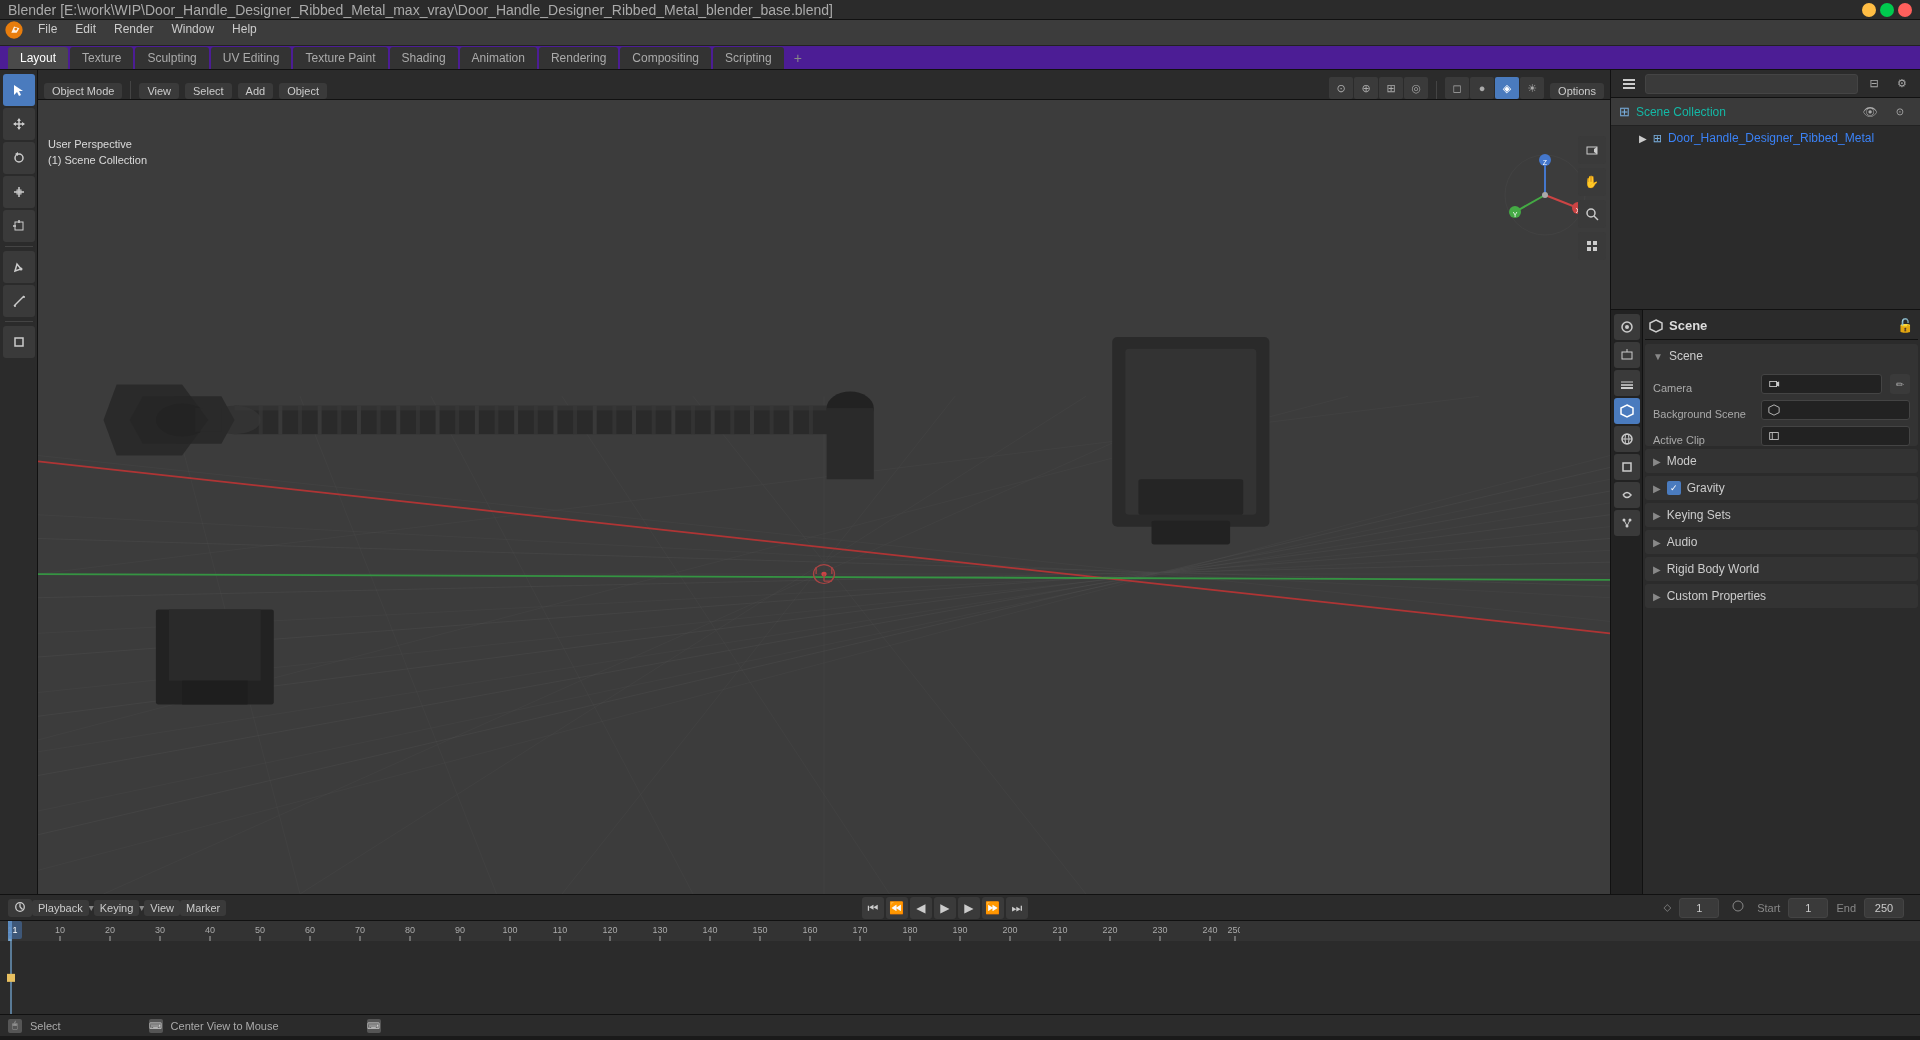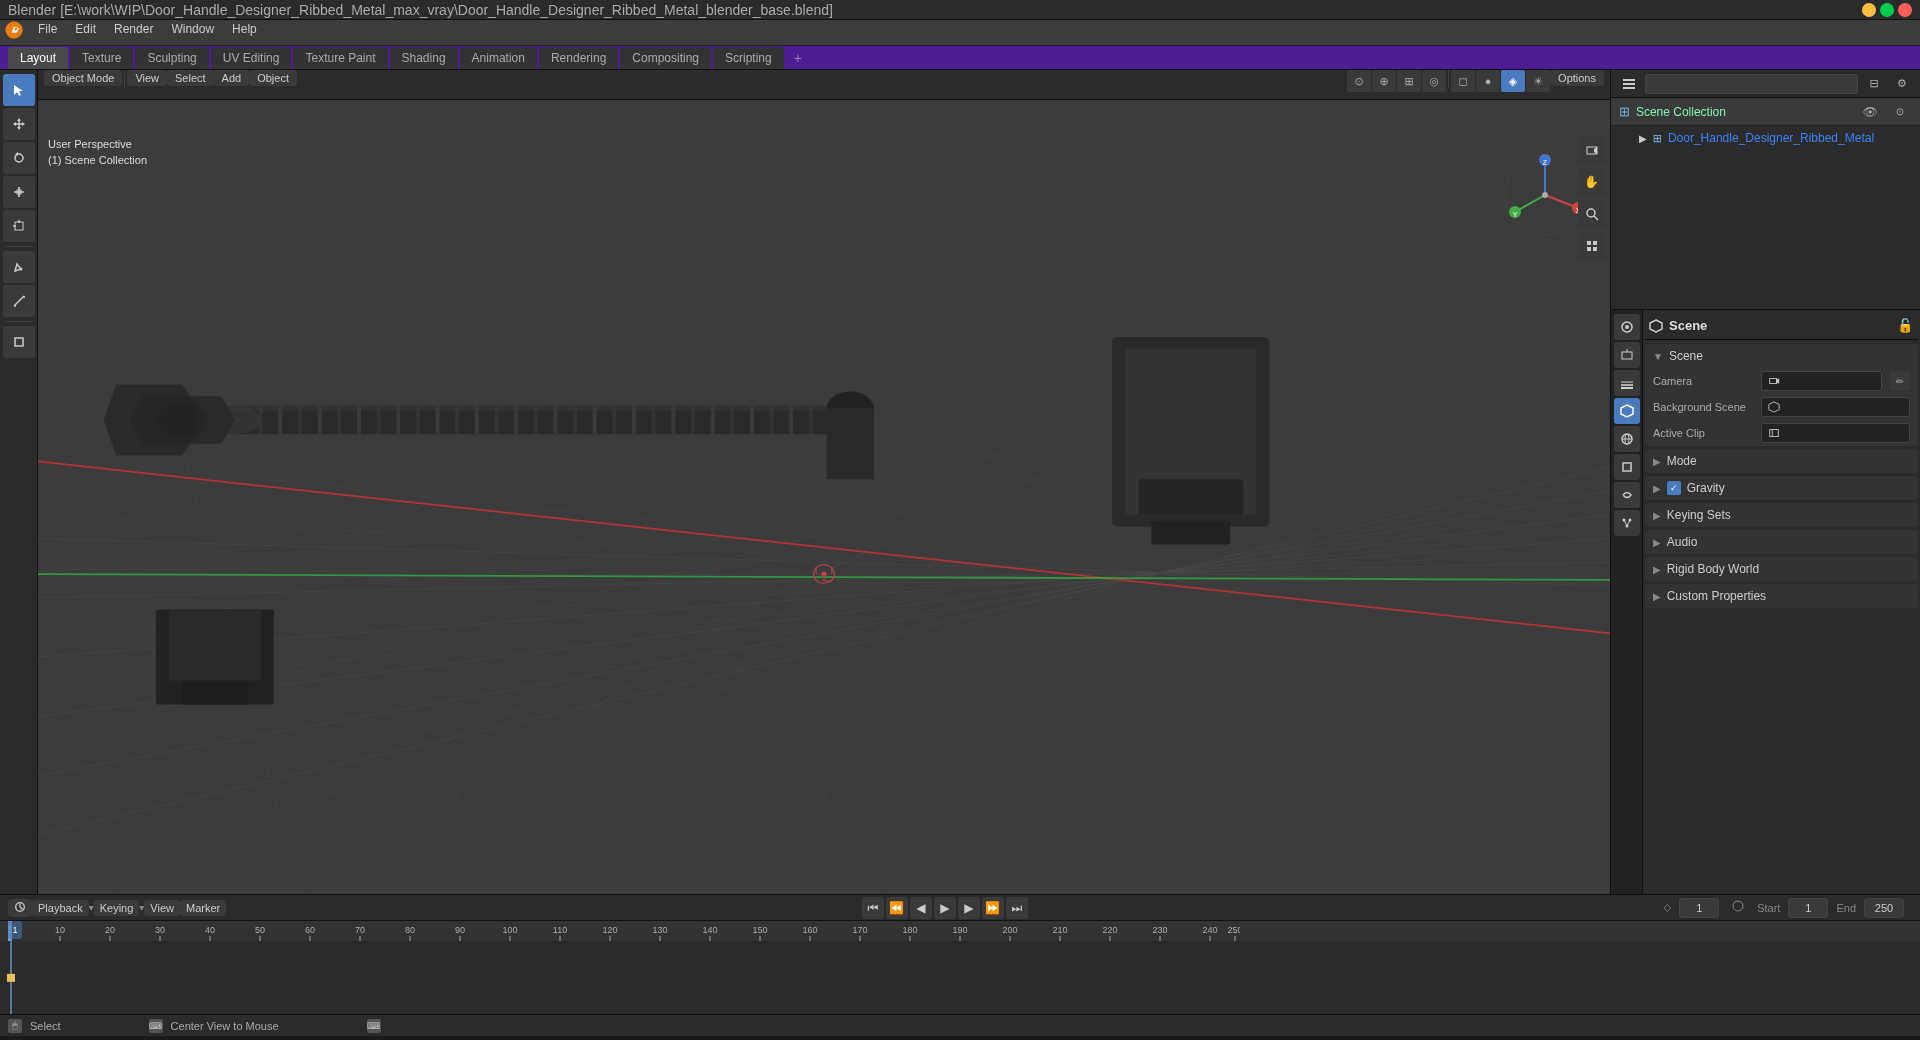--- a/index.html
+++ b/index.html
@@ -149,22 +149,23 @@
       position: relative;
       background: #3c3c3c;
       overflow: hidden;
     }
 
     
     #viewport-header {
       height: 30px;
       background: #2b2b2b;
       display: flex;
-      align-items: flex-start;
+      align-items: flex-end;
       padding: 0 6px;
+      gap: 6px;
       border-bottom: 1px solid #111;
     }
     .vp-header-btn {
       padding: 2px 8px;
       background: #3a3a3a;
       border: none;
       border-radius: 3px;
       color: #ccc;
       cursor: pointer;
       font-size: 11px;
@@ -253,21 +254,21 @@
       height: 28px;
       background: #3a3a3a;
       display: flex;
       align-items: center;
       padding: 0 8px;
       gap: 6px;
       border-bottom: 1px solid #222;
     }
     .sc-label {
       font-size: 12px;
-      color: #86efac;
+      color: #14b8a6;
       flex: 1;
     }
 
     #scene-collection-item {
       height: 24px;
       background: #2b2b2b;
       display: flex;
       align-items: center;
       padding: 0 20px;
       gap: 6px;
@@ -322,21 +323,21 @@
       color: #ccc;
     }
     .props-chevron {
       font-size: 10px;
       color: #888;
     }
 
     .props-row {
       height: 26px;
       display: flex;
-      align-items: center;
+      align-items: flex-end;
       padding: 0 8px;
       gap: 8px;
     }
     .props-label {
       font-size: 11px;
       color: #aaa;
       min-width: 100px;
     }
     .props-value {
       flex: 1;

